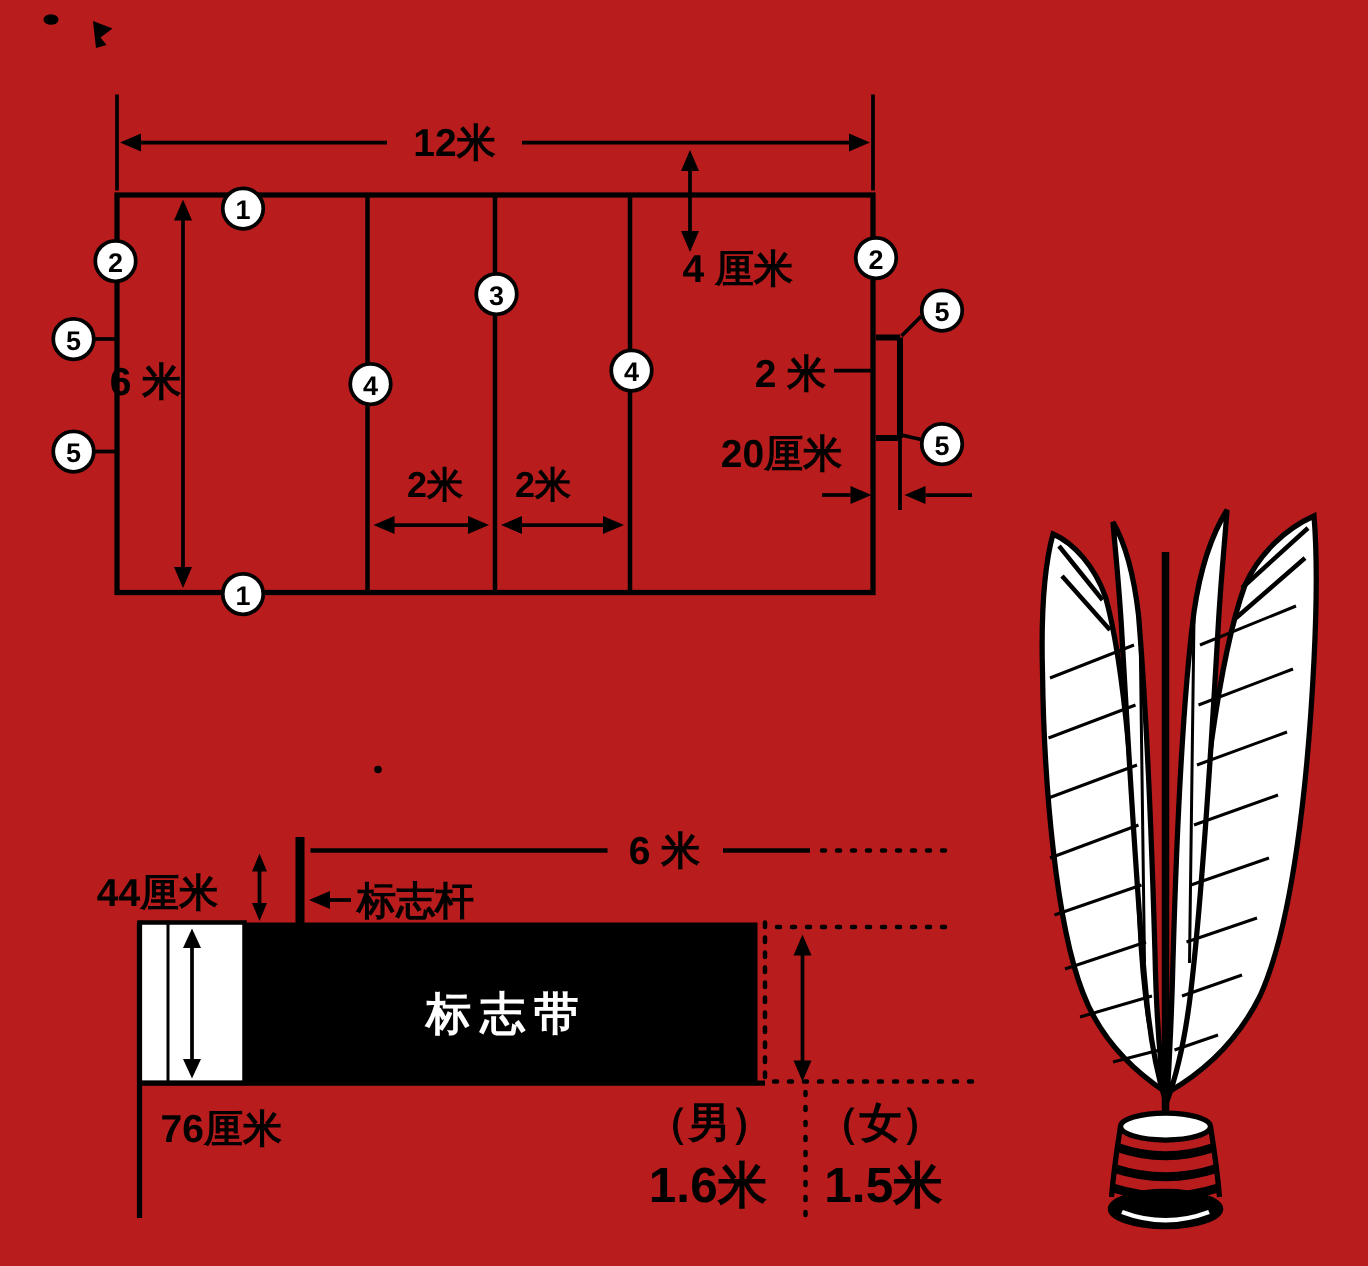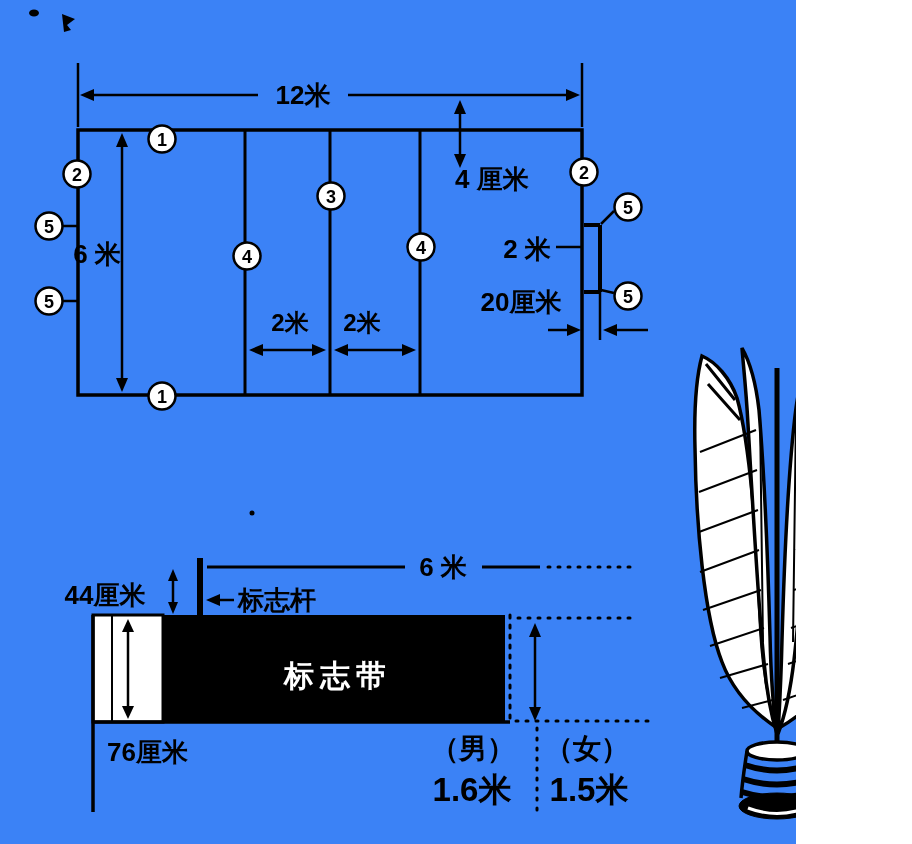--- a/index.html
+++ b/index.html
@@ -1,16 +1,16 @@
 <!DOCTYPE html>
 <html><head>
 <meta charset="utf-8">
 <style>
   html,body{margin:0;padding:0;background:#ffffff;}
-  .page{position:relative;width:796px;height:844px;background:#3b82f6;overflow:hidden;}
+  .page{position:relative;width:912px;height:844px;background:#b91c1c;overflow:hidden;}
   svg text{font-family:"Liberation Sans","DejaVu Sans",sans-serif;font-weight:bold;fill:#000;}
   .t17{font-size:18px;}
   .t24{font-size:24px;}
   .t26{font-size:26px;}
   .t28{font-size:28px;}
   .t30{font-size:30px;letter-spacing:6px;}
   .t32{font-size:33px;}
   .band-text{fill:#ffffff;}
   .ink{stroke:#000;fill:none;}
 </style>

